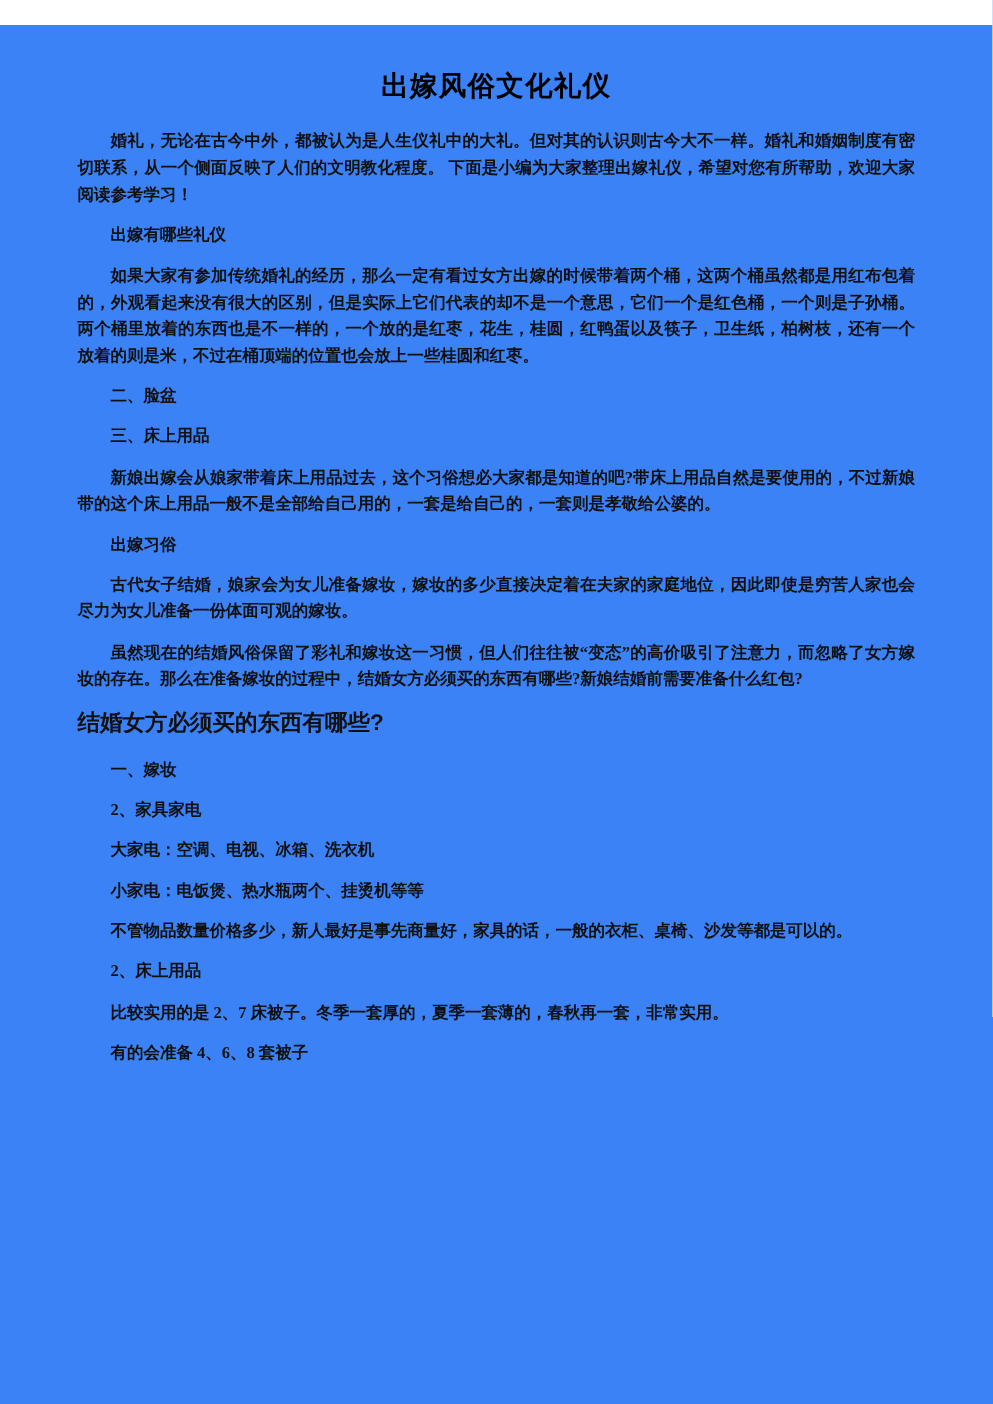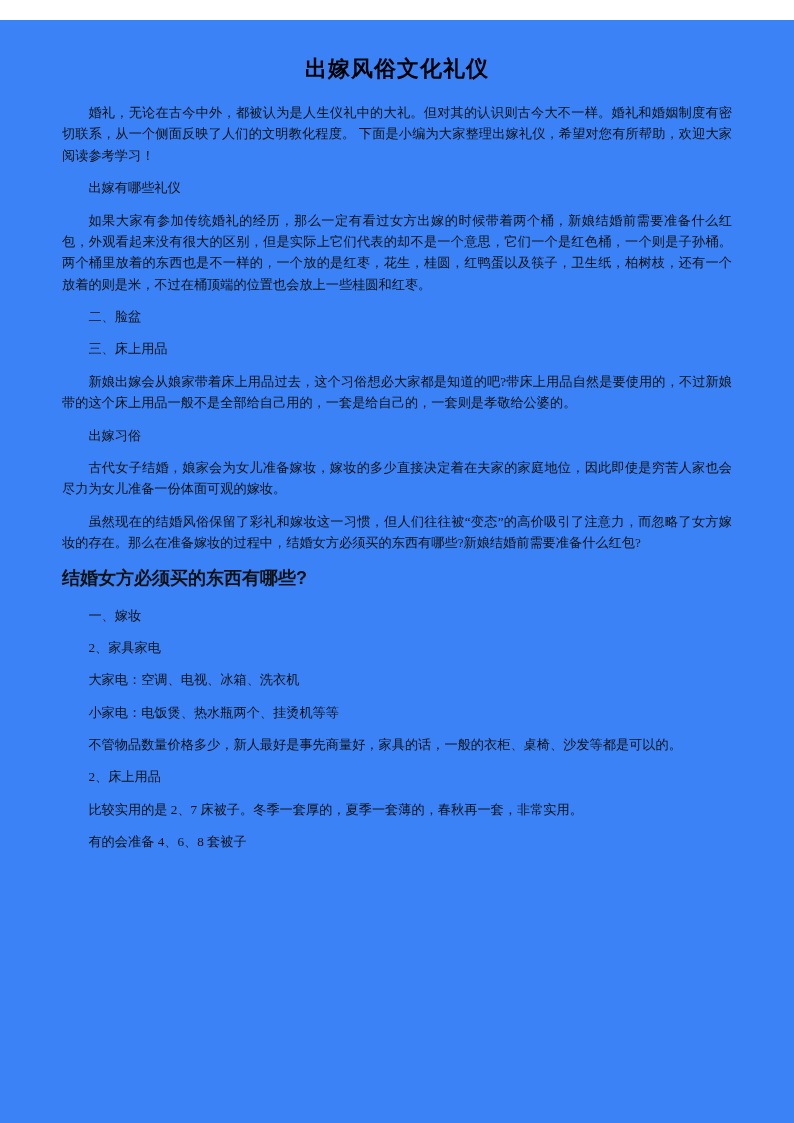--- a/index.html
+++ b/index.html
@@ -29,46 +29,47 @@
     margin: 8px 0 18px 0;
     font-family: "Liberation Sans", "DejaVu Sans", sans-serif;
   }
   p.para {
     font-size: 13.2px;
     line-height: 1.62;
     margin: 0 0 11px 0;
     text-align: justify;
     text-justify: inter-ideograph;
     color: #111;
+    font-weight: bold;
   }
   p.indent {
     text-indent: 2em;
   }
   p.bold {
     font-weight: bold;
     font-family: "Liberation Sans", "DejaVu Sans", sans-serif;
     font-size: 18px;
   }
   p.heading-sub {
-    font-weight: normal;
+    font-weight: bold;
     text-indent: 2em;
     font-family: "Liberation Sans", "DejaVu Sans", sans-serif;
   }
 </style>
 </head>
 <body>
 
 <div class="page">
 
   <h1 class="doc-title">出嫁风俗文化礼仪</h1>
 
   <div>
     <p class="para indent">婚礼，无论在古今中外，都被认为是人生仪礼中的大礼。但对其的认识则古今大不一样。婚礼和婚姻制度有密切联系，从一个侧面反映了人们的文明教化程度。 下面是小编为大家整理出嫁礼仪，希望对您有所帮助，欢迎大家阅读参考学习！</p>
     <p class="para heading-sub">出嫁有哪些礼仪</p>
-    <p class="para indent">如果大家有参加传统婚礼的经历，那么一定有看过女方出嫁的时候带着两个桶，新娘结婚前需要准备什么红包，外观看起来没有很大的区别，但是实际上它们代表的却不是一个意思，它们一个是红色桶，一个则是子孙桶。两个桶里放着的东西也是不一样的，一个放的是红枣，花生，桂圆，红鸭蛋以及筷子，卫生纸，柏树枝，还有一个放着的则是米，不过在桶顶端的位置也会放上一些桂圆和红枣。</p>
+    <p class="para indent">如果大家有参加传统婚礼的经历，那么一定有看过女方出嫁的时候带着两个桶，这两个桶虽然都是用红布包着的，外观看起来没有很大的区别，但是实际上它们代表的却不是一个意思，它们一个是红色桶，一个则是子孙桶。两个桶里放着的东西也是不一样的，一个放的是红枣，花生，桂圆，红鸭蛋以及筷子，卫生纸，柏树枝，还有一个放着的则是米，不过在桶顶端的位置也会放上一些桂圆和红枣。</p>
     <p class="para indent">二、脸盆</p>
     <p class="para indent">三、床上用品</p>
     <p class="para indent">新娘出嫁会从娘家带着床上用品过去，这个习俗想必大家都是知道的吧?带床上用品自然是要使用的，不过新娘带的这个床上用品一般不是全部给自己用的，一套是给自己的，一套则是孝敬给公婆的。</p>
     <p class="para indent">出嫁习俗</p>
     <p class="para indent">古代女子结婚，娘家会为女儿准备嫁妆，嫁妆的多少直接决定着在夫家的家庭地位，因此即使是穷苦人家也会尽力为女儿准备一份体面可观的嫁妆。</p>
     <p class="para indent">虽然现在的结婚风俗保留了彩礼和嫁妆这一习惯，但人们往往被“变态”的高价吸引了注意力，而忽略了女方嫁妆的存在。那么在准备嫁妆的过程中，结婚女方必须买的东西有哪些?新娘结婚前需要准备什么红包?</p>
     <p class="para bold">结婚女方必须买的东西有哪些?</p>
     <p class="para indent">一、嫁妆</p>
     <p class="para indent">2、家具家电</p>
     <p class="para indent">大家电：空调、电视、冰箱、洗衣机</p>

